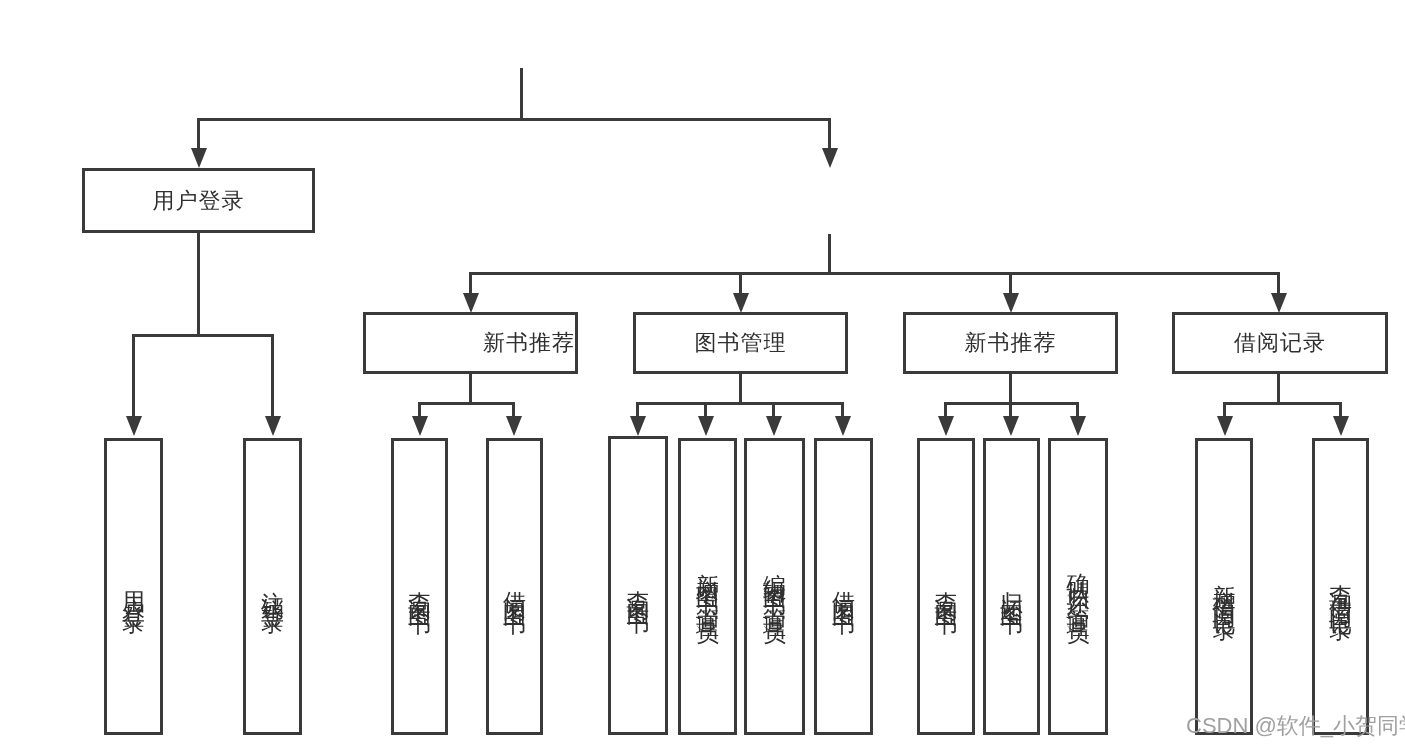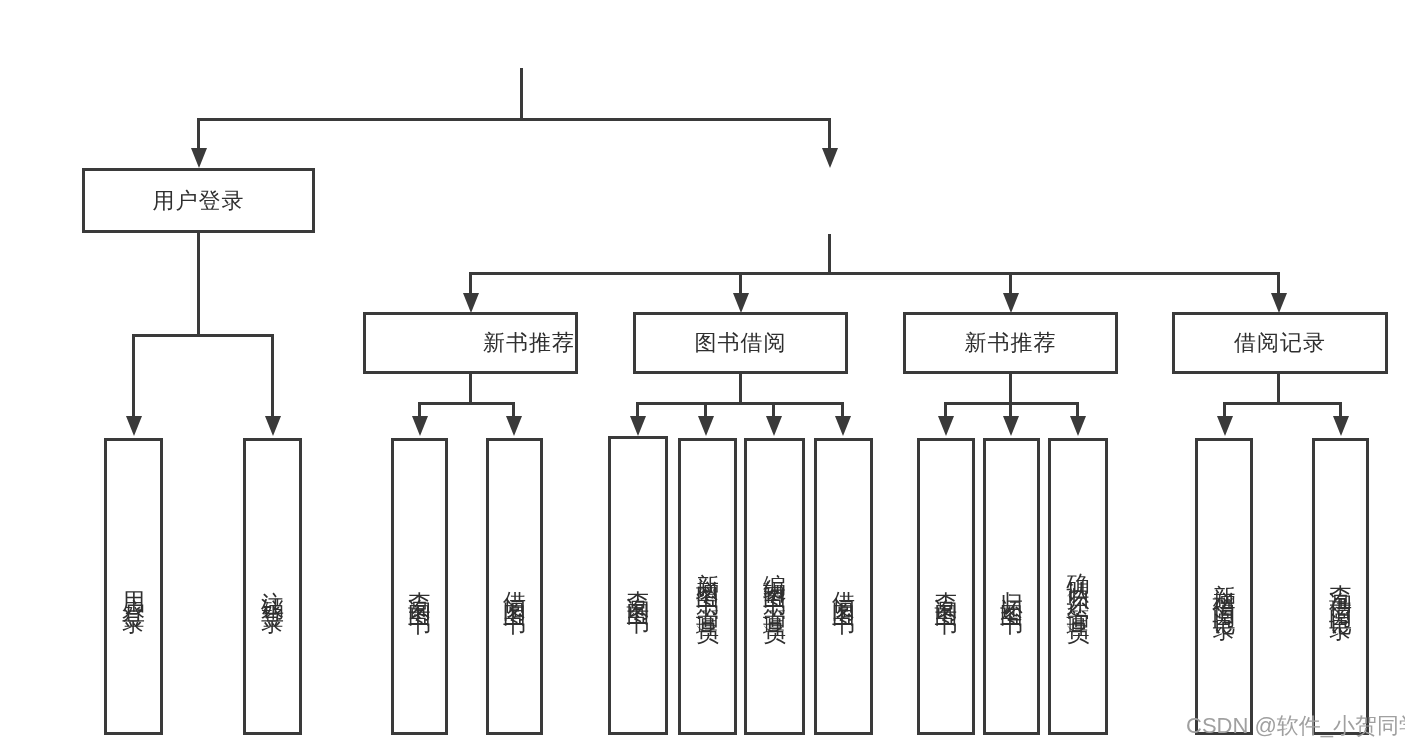--- a/index.html
+++ b/index.html
@@ -120,21 +120,21 @@
 
 
   <div class="node" style="left:82px;top:168px;width:233px;height:65px;">
     <span>用户登录</span>
   </div>
 
   <div class="node" style="left:363px;top:312px;width:215px;height:62px;justify-content:flex-end;">
     <span>新书推荐</span>
   </div>
   <div class="node" style="left:633px;top:312px;width:215px;height:62px;">
-    <span>图书借阅</span>
+    <span>图书管理</span>
   </div>
   <div class="node" style="left:903px;top:312px;width:215px;height:62px;">
     <span>新书推荐</span>
   </div>
   <div class="node" style="left:1172px;top:312px;width:216px;height:62px;justify-content:center;">
     <span>借阅记录</span>
   </div>
 
   <div class="node vnode" style="left:104px;top:438px;width:59px;height:297px;">
     <span>用户登录</span>

